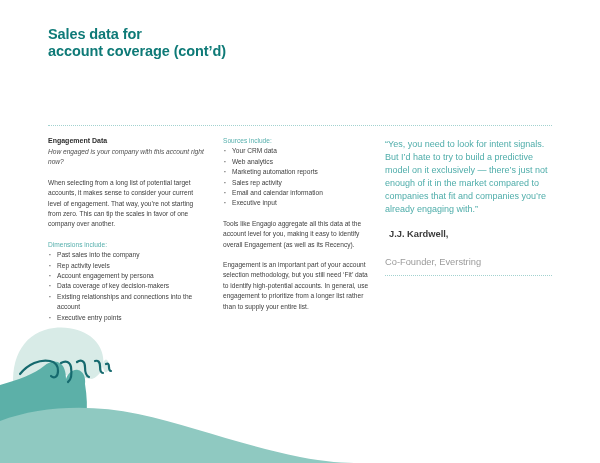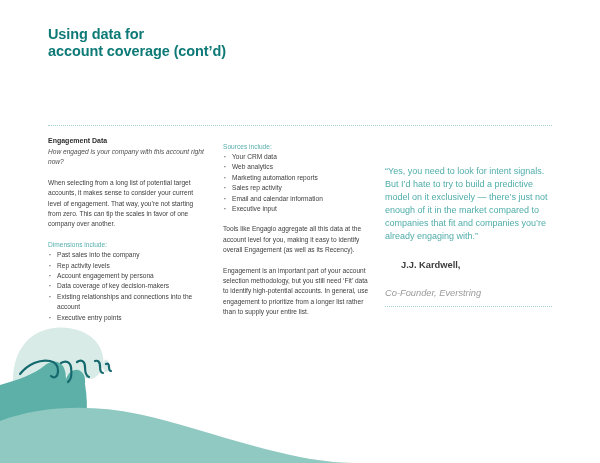--- a/index.html
+++ b/index.html
@@ -18,21 +18,21 @@
     color:var(--title-teal,#0e7a77);
     letter-spacing:-0.1px;
   }
   .title span{display:block;}
   
   .dotted{border-top:1.5px dotted var(--dotted-line,#a2d2cf);height:0;}
   .top-rule{position:absolute;left:48px;right:48px;top:125px;}
   
   .content{
     position:absolute;left:48px;top:136px;width:504px;
-    display:flex;align-items:center;
+    display:flex;align-items:flex-start;
   }
   .col1{width:158px;margin-right:17px;}
   .col2{width:152px;margin-right:10px;}
   .quotebox{width:167px;}
   .content p{margin:0 0 10px;font-size:6.6px;line-height:10.4px;}
   .section-heading{
     margin:0 0 1px;font-size:7px;line-height:10px;font-weight:bold;
     color:#2e2e2e;
   }
   .subheading{font-style:italic;color:#4d4d4d;}
@@ -41,37 +41,37 @@
   ul.bullets li{position:relative;padding-left:9px;}
   ul.bullets li::before{content:"\00B7";position:absolute;left:1px;top:0;color:#4d4d4d;font-weight:bold;}
   
   .quote-text{
     font-size:9px !important;line-height:13px !important;
     color:var(--quote-teal,#4fadaa);
     margin:2px 0 12px !important;
   }
   .quote-author{
     font-size:9.3px !important;line-height:12px !important;
-    font-weight:bold;color:#3c3c3c;margin:16px !important;
+    font-weight:bold;color:#3c3c3c;margin:4px !important;
   }
   .quote-role{
     font-size:9.3px !important;line-height:12px !important;
-    color:var(--muted-text,#9b9b9b);margin:16px 0 7px !important;font-style:italic;
+    color:var(--muted-text,#9b9b9b);margin:16px 0 7px !important;
   }
   .quote-rule{width:100%;}
   
   .wave{position:absolute;left:0;bottom:0;width:600px;height:463px;pointer-events:none;}
 </style>
 </head>
 <body>
 
 <div class="page">
 
   <h1 class="title">
-    <span>Using data for</span>
+    <span>Sales data for</span>
     <span>account coverage (cont’d)</span>
   </h1>
 
   <div class="dotted top-rule"></div>
 
   <div class="content">
 
     <section class="col1">
       <h2 class="section-heading">Engagement Data</h2>
       <p class="subheading">How engaged is your company with this account right now?</p>

